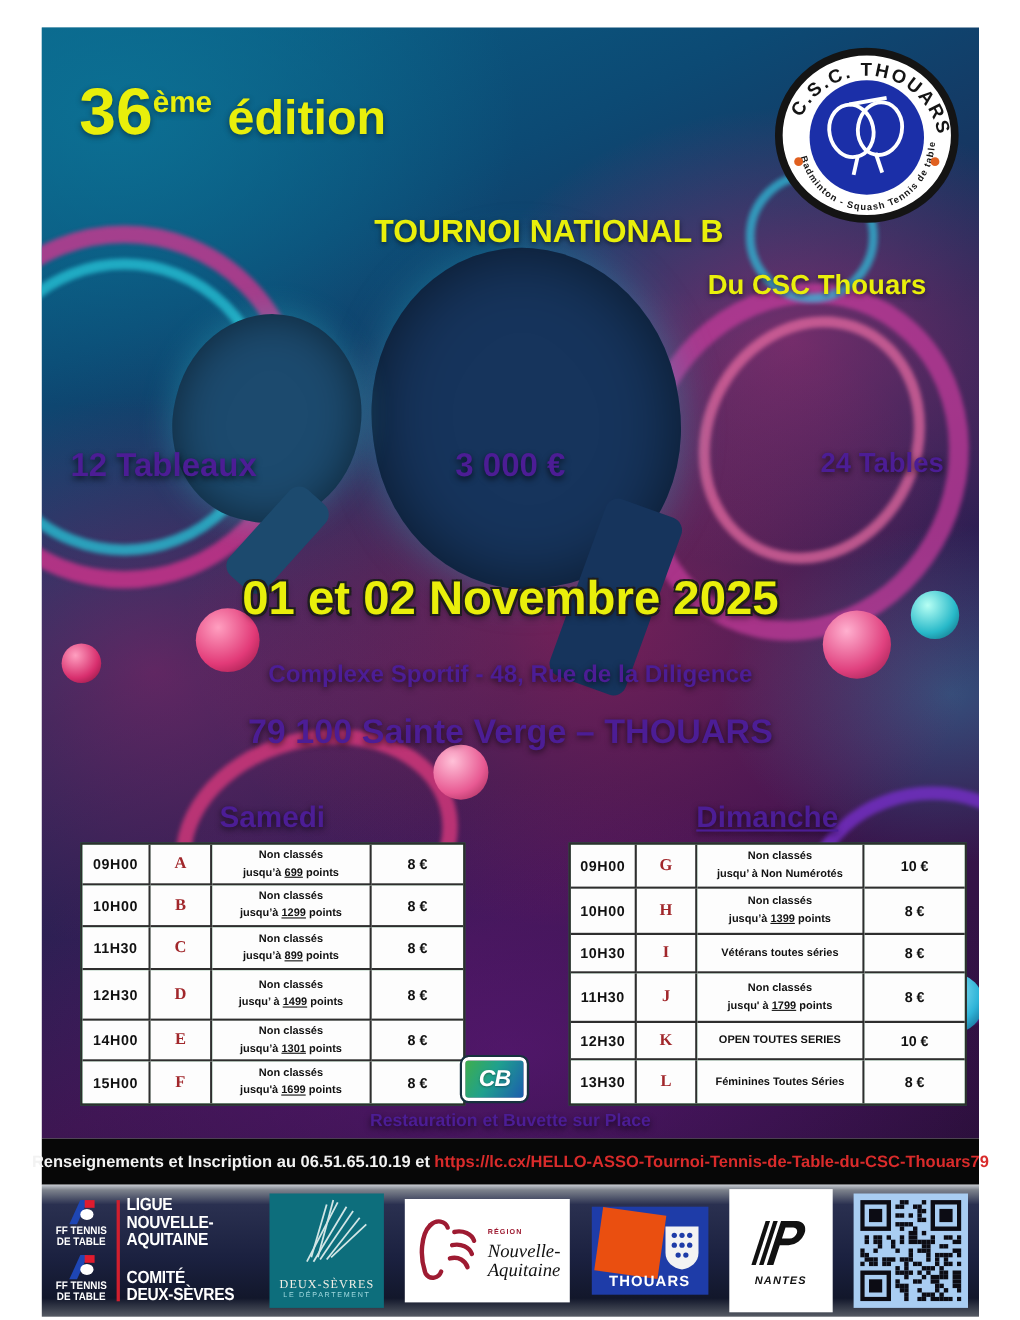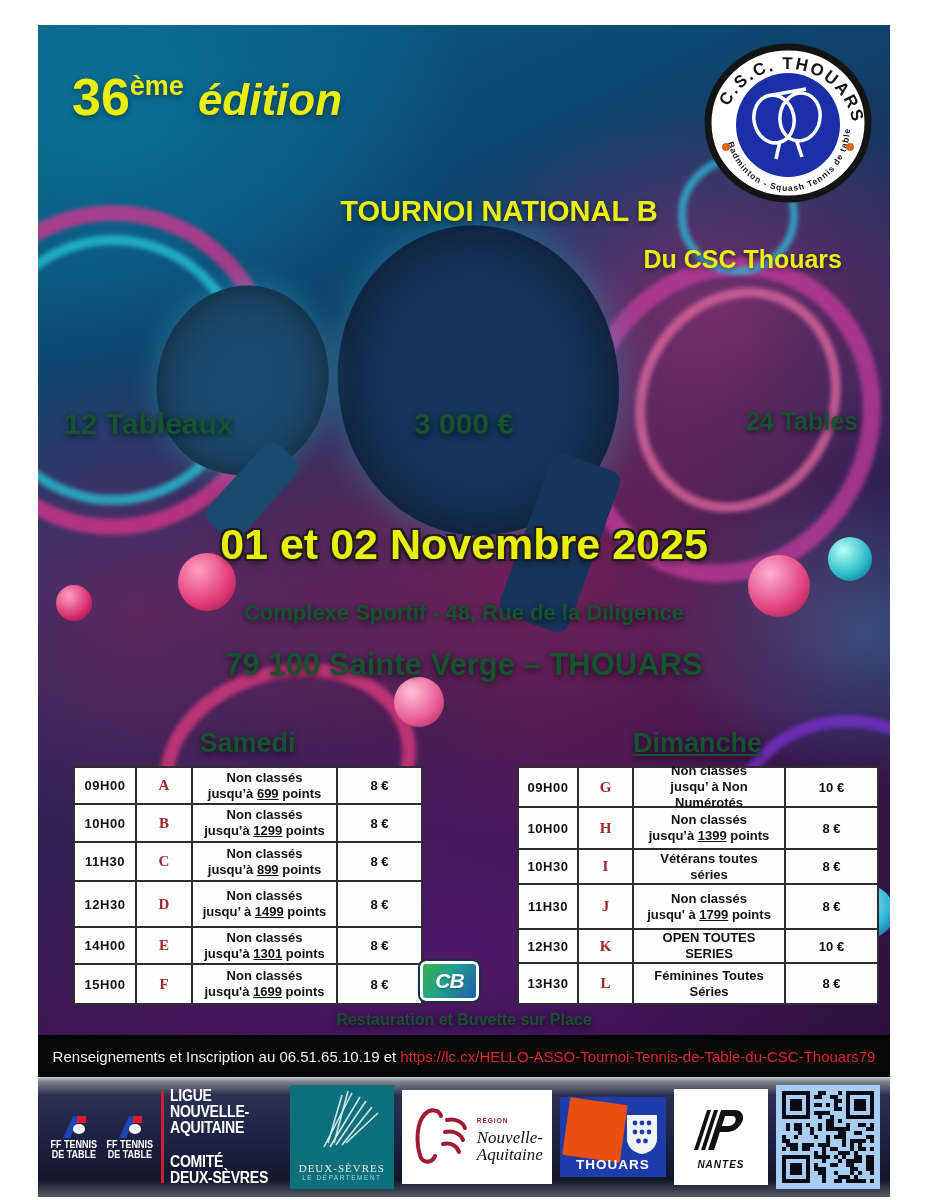--- a/index.html
+++ b/index.html
@@ -18,26 +18,26 @@
       linear-gradient(155deg, #0a6288 0%, #0c4a74 22%, #1c2a56 45%, #3c1650 72%, #2a0f3a 100%);
   }
   .ring { position:absolute; border-radius:50%; border-style:solid; filter:blur(2px); opacity:.75; }
   .ball { position:absolute; border-radius:50%; }
   .paddle { position:absolute; border-radius:50% 50% 48% 48%; }
   .paddle .handle { position:absolute; width:26%; height:55%; left:58%; top:78%; border-radius:12px; transform:rotate(28deg); background:inherit; }
 
   
   .yellow { color:#e9ef0b; }
   .edition { position:absolute; left:34px; top:42px; font-weight:bold; text-shadow:0 2px 6px rgba(0,0,0,.45); }
-  .edition .num { font-size:52px; }
+  .edition .num { font-size:60px; }
   .edition .sup { font-size:27px; vertical-align:20px; }
-  .edition .word { font-size:44px; margin-left:14px;font-style:italic; }
+  .edition .word { font-size:44px; margin-left:14px; }
   .main-title { position:absolute; left:70px; right:0; top:170px; text-align:center; font-size:29px; font-weight:bold; text-shadow:0 2px 5px rgba(0,0,0,.5); }
   .sub-title { position:absolute; right:48px; top:220px; font-size:25px; font-weight:bold; text-shadow:0 2px 5px rgba(0,0,0,.5); }
-  .white-txt { color:#14532d; text-shadow:0 2px 6px rgba(0,0,0,.65); font-weight:bold; }
+  .white-txt { color:#4c1d95; text-shadow:0 2px 6px rgba(0,0,0,.65); font-weight:bold; }
   .stat-left { position:absolute; left:26px; top:382px; font-size:30px; }
   .stat-center { position:absolute; left:0; right:0; top:382px; text-align:center; font-size:30px; }
   .stat-right { position:absolute; right:32px; top:382px; font-size:25px; }
   .dotation { position:absolute; left:0; right:0; top:447px; text-align:center; font-size:23px; }
   .date-line { position:absolute; left:0; right:0; top:495px; text-align:center; font-size:43px; font-weight:bold;
     text-shadow:-2px -2px 0 #1e1e1e, 2px -2px 0 #1e1e1e, -2px 2px 0 #1e1e1e, 2px 2px 0 #1e1e1e, 0 4px 6px rgba(0,0,0,.5); }
   .venue-line { position:absolute; left:0; right:0; top:575px; text-align:center; font-size:22px; }
   .city-line { position:absolute; left:0; right:0; top:622px; text-align:center; font-size:31px; }
 
   
@@ -47,61 +47,61 @@
   .day-title-sam { position:absolute; left:35px; top:703px; width:349px; text-align:center; font-size:27px; }
   .day-title-dim { position:absolute; left:479px; top:703px; width:361px; text-align:center; font-size:27px;text-decoration:underline; }
   .sched { position:absolute; top:741px; background:#15803d; border:2px solid #2e2e2e; display:grid; }
   .sched.sam { left:35px; width:350px; grid-template-columns:62px 56px 145px 1fr; grid-template-rows:37px 38px 39px 46px 37px 38px; }
   .sched.dim { left:479px; width:362px; grid-template-columns:60px 55px 152px 1fr; grid-template-rows:40px 42px 35px 45px 34px 39px; }
   .cell { border-right:2px solid #2e2e2e; border-bottom:2px solid #2e2e2e; display:flex; flex-direction:column; align-items:center; justify-content:center; color:#111; background:#fdfdfd; }
   .cell.last-col { border-right:none; }
   .cell.last-row { border-bottom:none; }
   .cell.time { font-size:13px; font-weight:bold; letter-spacing:.5px; }
   .cell.letter { font-family:"Liberation Serif", serif; font-size:15px; font-weight:bold; color:#a1272b; }
-  .cell.desc { font-size:13px; font-weight:bold; line-height:16px; text-align:center; padding:1px 6px; }
+  .cell.desc { font-size:10px; font-weight:bold; line-height:16px; padding:1px 6px; }
   .cell.desc u { text-decoration:underline; }
   .cell.price { font-size:13px; font-weight:bold; }
 
   
   .cb-box { position:absolute; left:382px; top:936px; width:59px; height:40px; border-radius:6px;
     background:linear-gradient(120deg,#3fae4d 0%, #1fa08e 45%, #1c5cae 100%);
     border:3px solid #ffffff; outline:2px solid #17323f; display:flex; align-items:center; justify-content:center; }
   .cb-box span { color:#fff; font-size:21px; font-weight:bold; font-style:italic; letter-spacing:-1px; text-shadow:0 1px 2px rgba(0,0,0,.35); }
 
   .restauration { position:absolute; left:0; right:0; top:986px; text-align:center; font-size:16px; }
 
   
-  .contact-band { position:absolute; left:0; top:1010px; width:852px; height:42px; background:#070707; display:flex; align-items:center; justify-content:center; font-size:15px; font-weight:normal; white-space:nowrap; }
+  .contact-band { position:absolute; left:0; top:1010px; width:852px; height:42px; background:#070707; display:flex; align-items:center; justify-content:center; font-size:15px; font-weight:bold; white-space:nowrap; }
   .contact-band .prefix { color:#f2f2f2; }
   .contact-band .url { color:#d92b2b; margin-left:4px; }
 
   
   .footer-bar { position:absolute; left:0; top:1052px; width:852px; height:120px;
     background:linear-gradient(180deg,#c6cad1 0%, #7d828c 4%, #2a3050 15%, #1b2140 55%, #12172b 86%, #565b64 100%);
     display:flex; align-items:center; justify-content:space-between; padding:8px 10px; }
   .fftt-group { display:flex; align-items:center; gap:6px; color:#fff; }
-  .fftt-col { display:flex; flex-direction:row; gap:4px; }
+  .fftt-col { display:flex; flex-direction:column; gap:4px; }
   .fftt-unit { display:flex; flex-direction:column; align-items:center; }
   .fftt-unit .lbl { font-size:10px; font-weight:bold; line-height:10px; text-align:center; transform:scaleX(.9); }
   .red-divider { width:3px; height:92px; background:#d01f2e; }
   .lig-col { display:flex; flex-direction:column; justify-content:space-between; height:98px; }
   .lig-block { font-size:16px; font-weight:bold; line-height:16px; letter-spacing:-.3px; transform:scaleX(.88); transform-origin:left; white-space:pre-line; }
   .dept-box { width:104px; height:104px; background:#0d6e7c; display:flex; flex-direction:column; align-items:center; justify-content:flex-end; padding-bottom:8px; position:relative; overflow:hidden; }
   .dept-box .nm { font-family:"Liberation Serif", serif; font-size:11px; letter-spacing:1px; color:#f2efe6; z-index:2; }
   .dept-box .sb { font-size:6.5px; letter-spacing:1.5px; color:#9fd8de; z-index:2; }
   .white-box { background:#ffffff; display:flex; flex-direction:column; align-items:center; justify-content:center; }
   .region-box { width:150px; height:94px; flex-direction:row; gap:4px; padding:4px; }
   .region-txt { display:flex; flex-direction:column; line-height:17px; }
   .region-txt .sup { font-size:6.5px; font-weight:bold; color:#9e1b32; letter-spacing:1px; }
   .region-txt .nm { font-family:"Liberation Serif", serif; font-style:italic; font-size:17px; color:#111; }
   .thouars-box { width:106px; height:80px; background:#1e3ca8; position:relative; overflow:hidden; }
   .thouars-box .orange { position:absolute; left:6px; top:4px; width:58px; height:58px; background:#ea4f10; transform:rotate(8deg); }
   .thouars-box .nm { position:absolute; left:0; right:0; bottom:5px; text-align:center; color:#fff; font-size:13.5px; font-weight:bold; letter-spacing:1px; }
   .thouars-box svg { position:absolute; right:6px; bottom:22px; }
-  .nantes-box { width:94px; height:96px; }
+  .nantes-box { width:94px; height:112px; }
   .nantes-box .nm { font-size:10px; font-style:italic; font-weight:bold; color:#111; letter-spacing:1px; margin-top:3px; }
   .qr-box { width:104px; height:104px; background:#a9cdf2; display:flex; align-items:center; justify-content:center; }
 </style>
 </head>
 <body>
 
 <div class="poster">
 
   <div class="art">
     <div class="ring" style="left:-90px;top:180px;width:330px;height:330px;border-width:16px;border-color:#d8348f;"></div>

